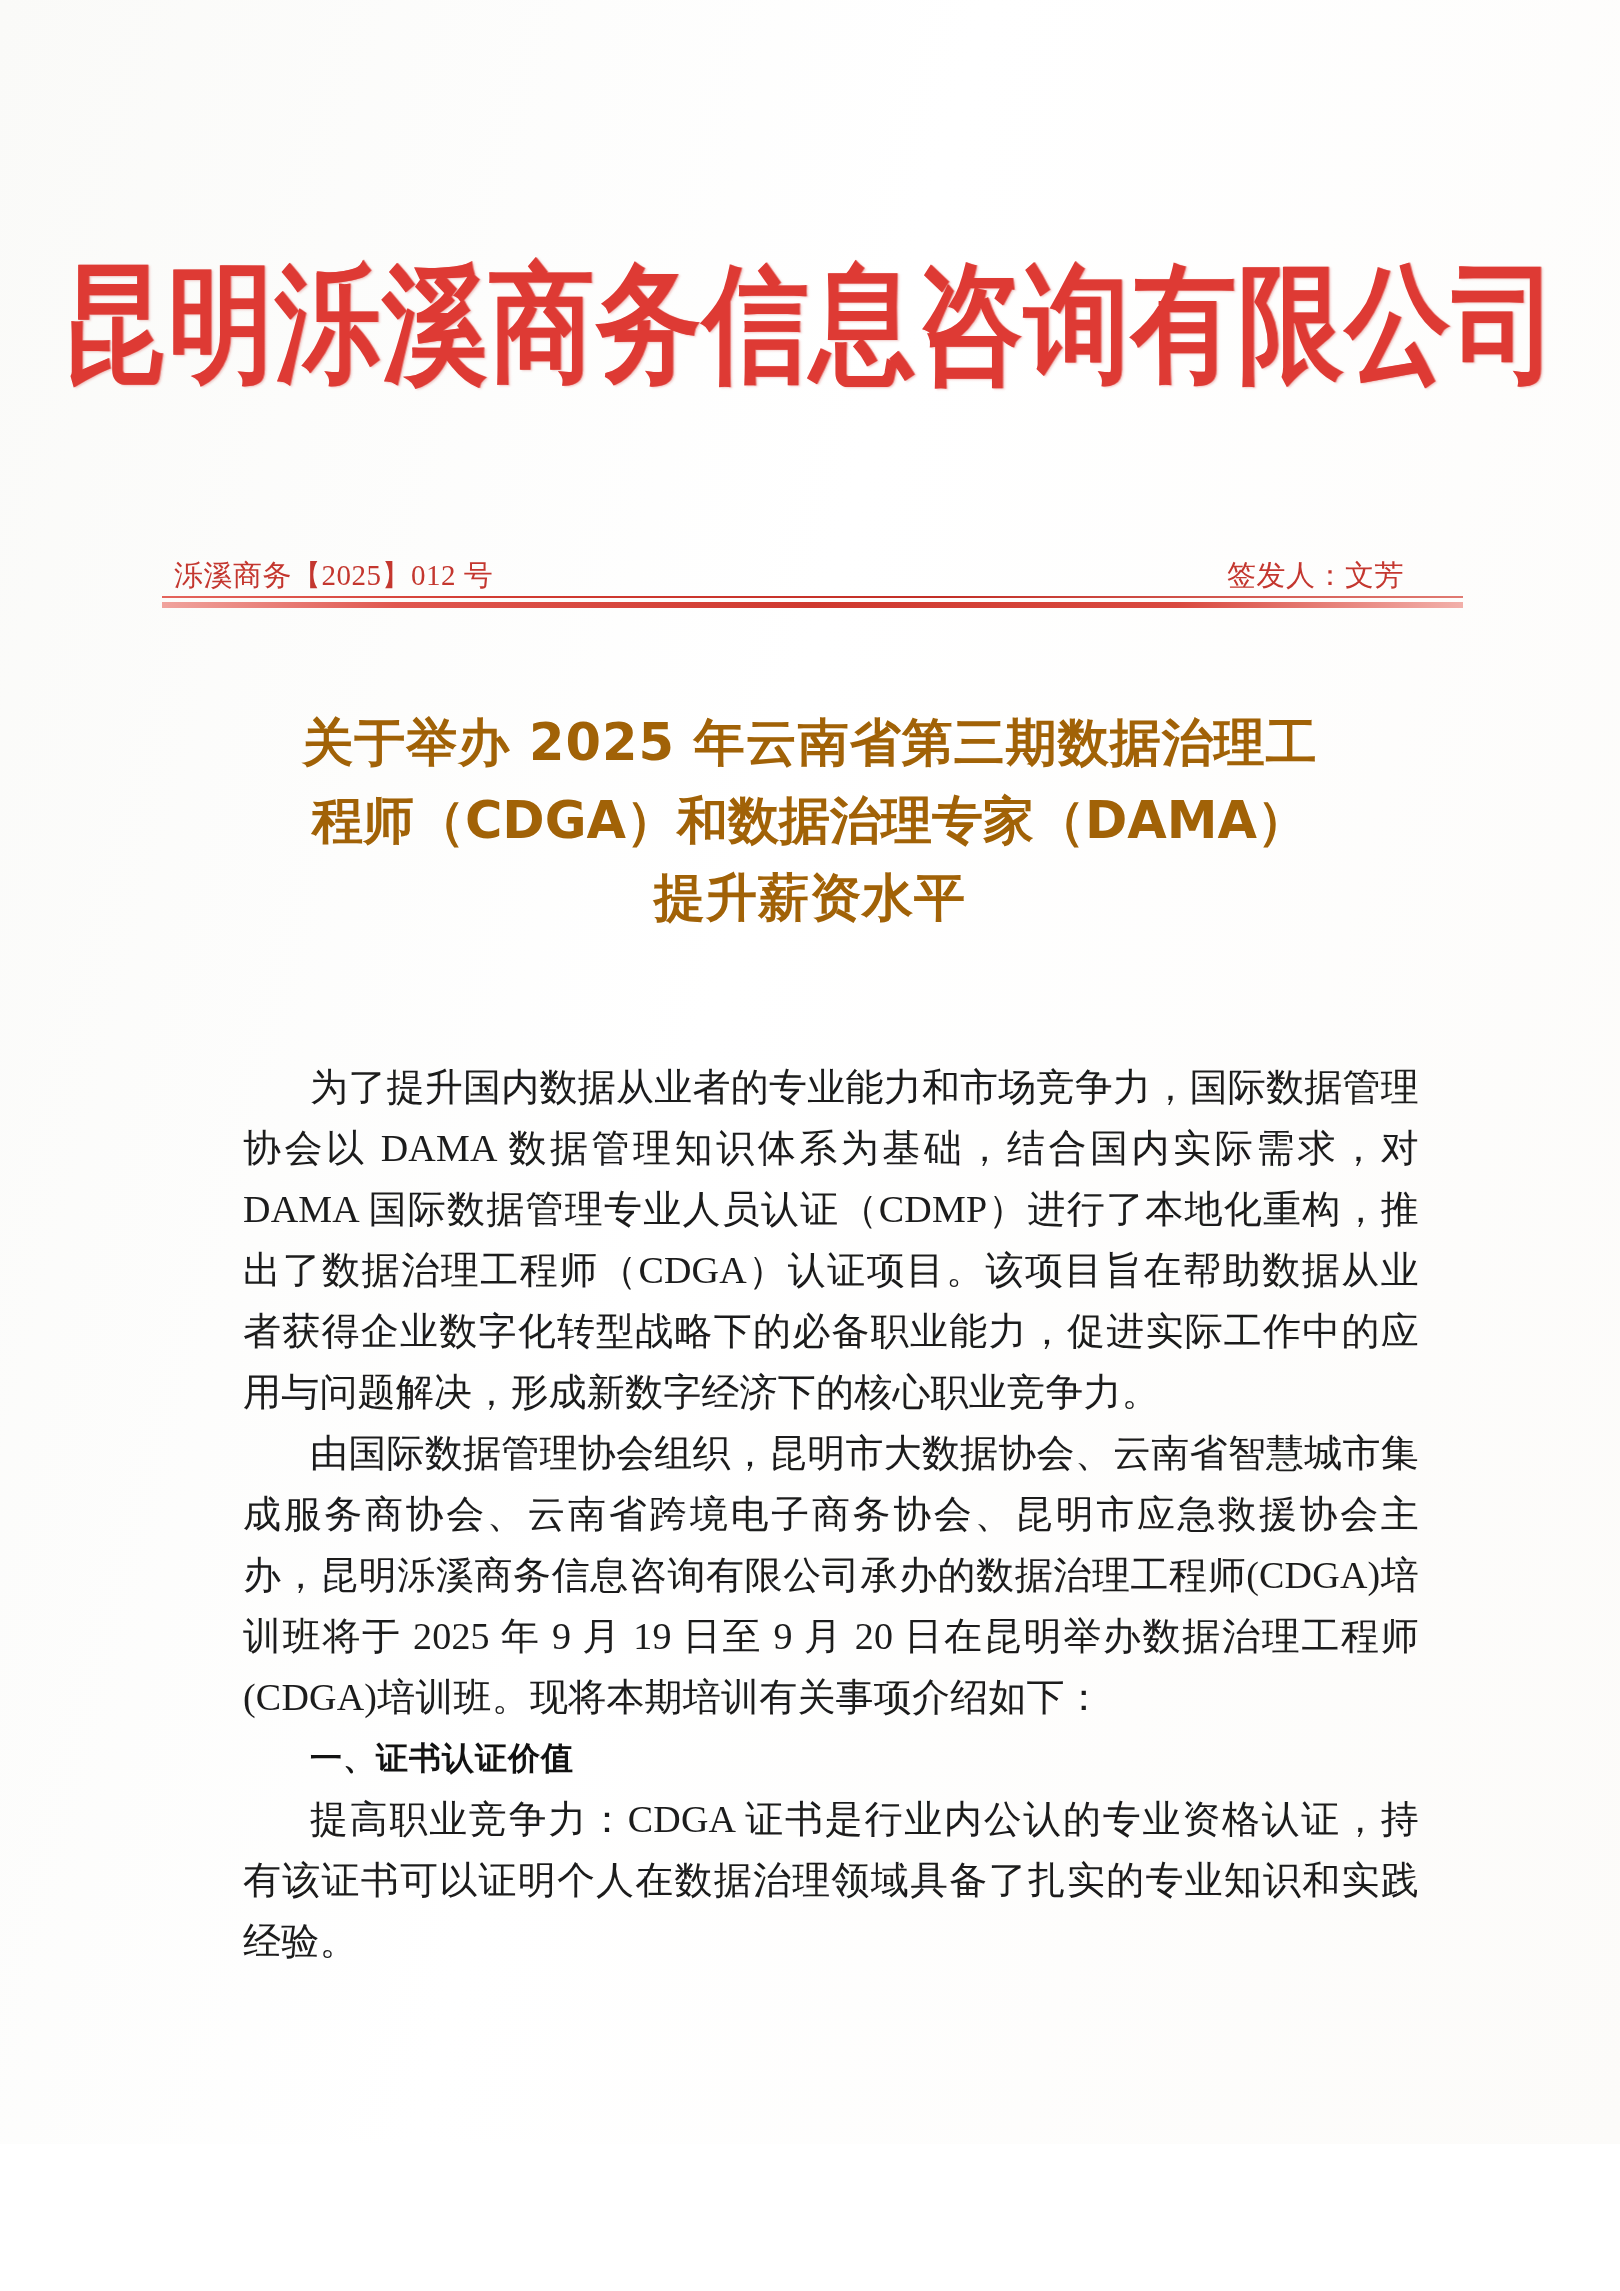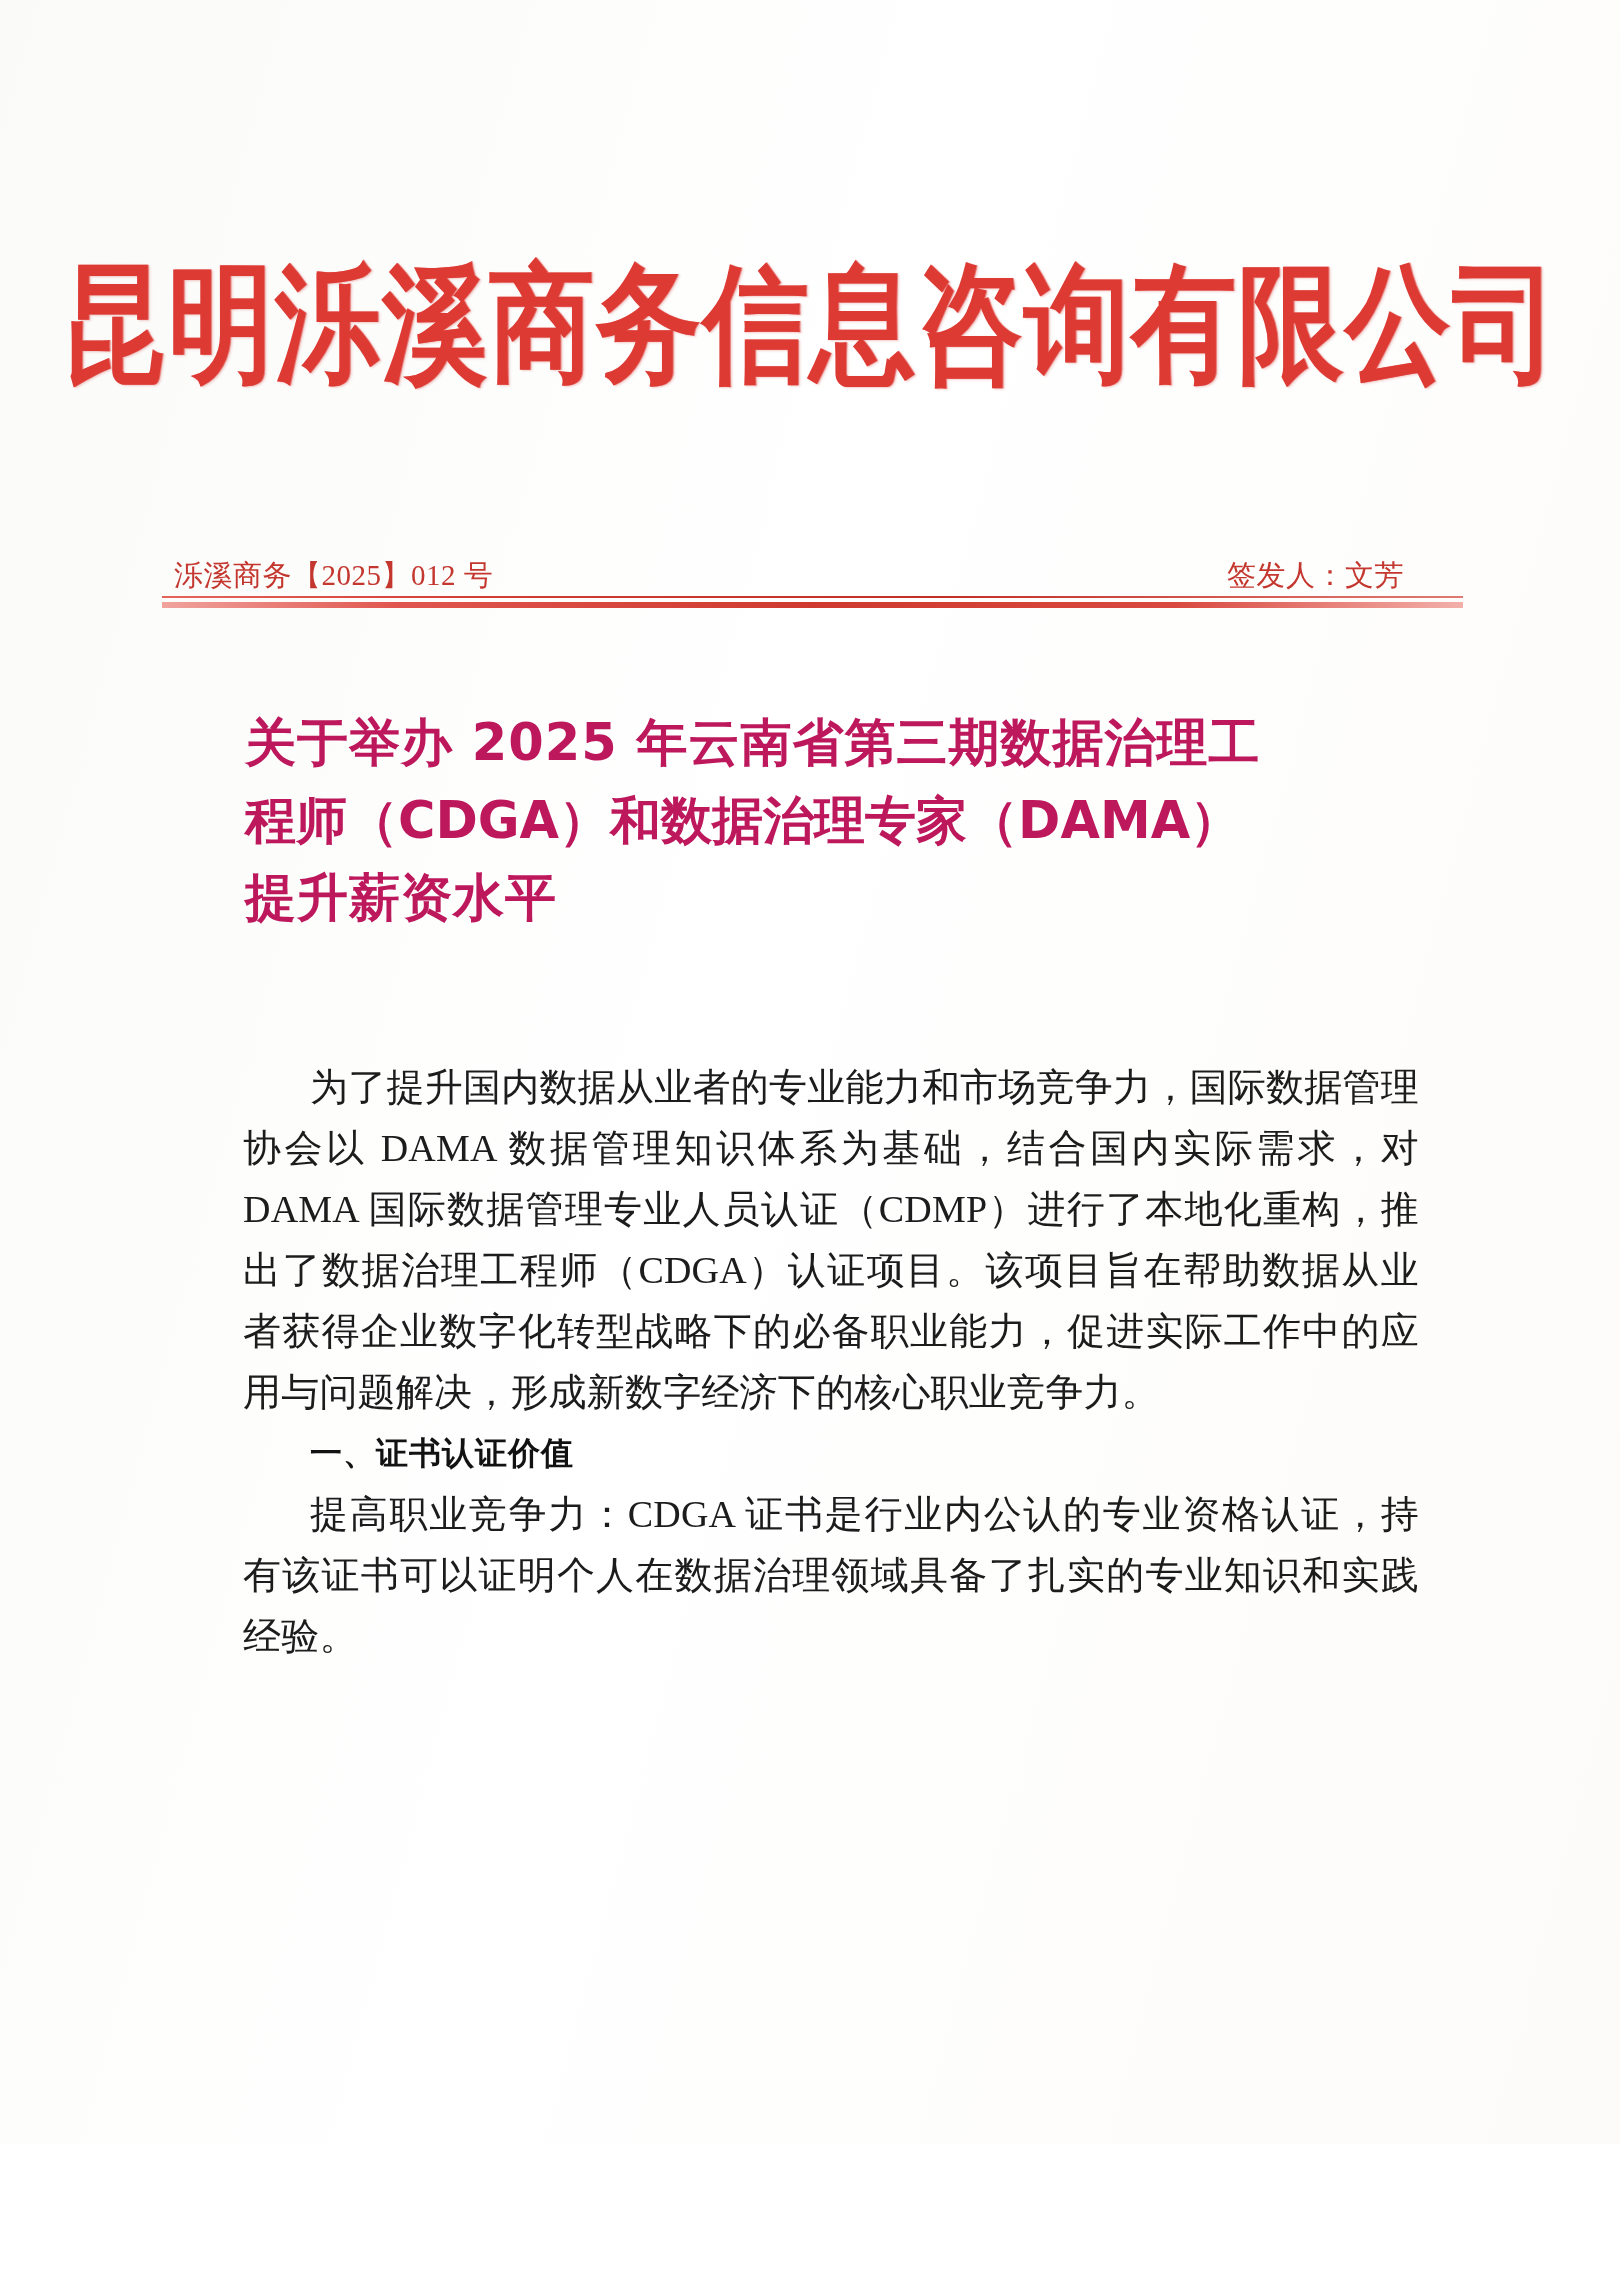--- a/index.html
+++ b/index.html
@@ -101,27 +101,27 @@
     height: 5.9px;
     background: linear-gradient(90deg,#f0a39d 0%, #e0564e 18%, #cf392f 50%, #d9493f 78%, #f2b0aa 100%);
   }
 
   
   .title {
     position: absolute;
     left: 245px;
     right: 245px;
     top: 704px;
-    text-align: left;
+    text-align: center;
     font-family: "DejaVu Sans", "Liberation Sans", sans-serif;
     font-weight: bold;
     font-size: 51px;
     line-height: 1.52;
     letter-spacing: 1px;
-    color: #be185d;
+    color: #a16207;
   }
   .title-line { display: block; white-space: nowrap; }
   .title-line.narrow { letter-spacing: 0px; }
 
   
   .body {
     position: absolute;
     left: 243px;
     right: 201px;
     top: 1057px;
@@ -170,17 +170,18 @@
   </div>
 
   <div class="title">
     <span class="title-line">关于举办 2025 年云南省第三期数据治理工</span>
     <span class="title-line narrow">程师（CDGA）和数据治理专家（DAMA）</span>
     <span class="title-line">提升薪资水平</span>
   </div>
 
   <div class="body">
     <p class="para">为了提升国内数据从业者的专业能力和市场竞争力，国际数据管理协会以 DAMA 数据管理知识体系为基础，结合国内实际需求，对 DAMA 国际数据管理专业人员认证（CDMP）进行了本地化重构，推出了数据治理工程师（CDGA）认证项目。该项目旨在帮助数据从业者获得企业数字化转型战略下的必备职业能力，促进实际工作中的应用与问题解决，形成新数字经济下的核心职业竞争力。</p>
+    <p class="para">由国际数据管理协会组织，昆明市大数据协会、云南省智慧城市集成服务商协会、云南省跨境电子商务协会、昆明市应急救援协会主办，昆明泺溪商务信息咨询有限公司承办的数据治理工程师(CDGA)培训班将于 2025 年 9 月 19 日至 9 月 20 日在昆明举办数据治理工程师(CDGA)培训班。现将本期培训有关事项介绍如下：</p>
     <p class="heading">一、证书认证价值</p>
     <p class="para">提高职业竞争力：CDGA 证书是行业内公认的专业资格认证，持有该证书可以证明个人在数据治理领域具备了扎实的专业知识和实践经验。</p>
   </div>
 </div>
 
 
 </body></html>

